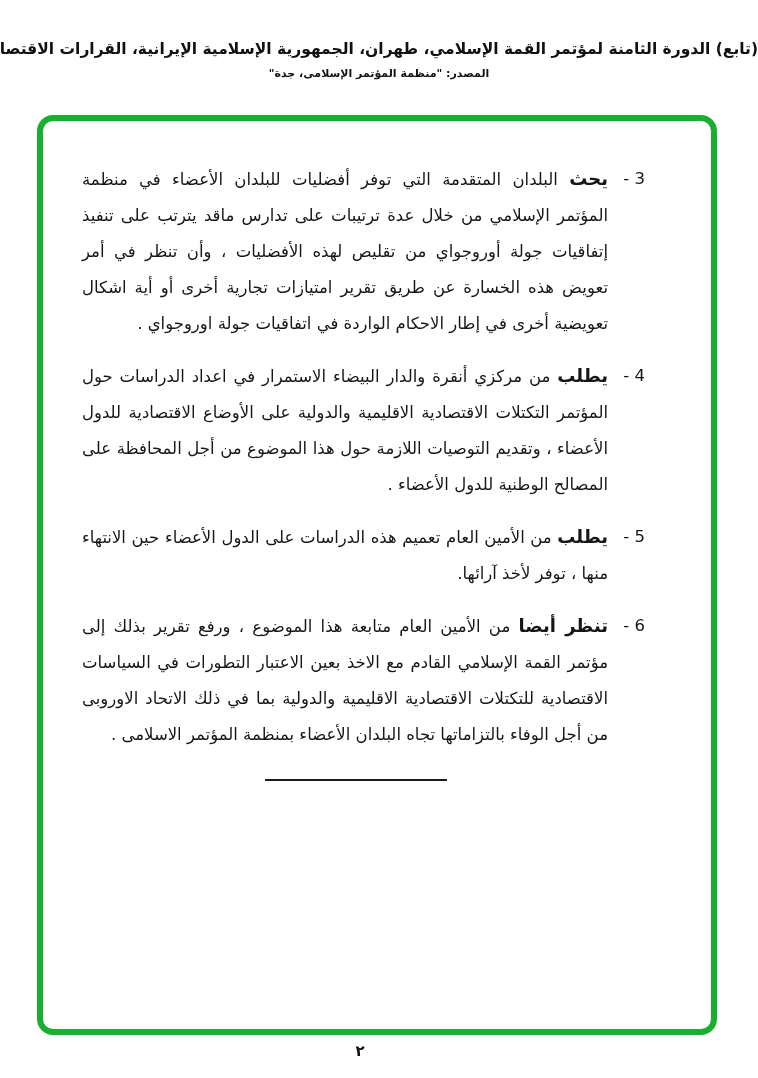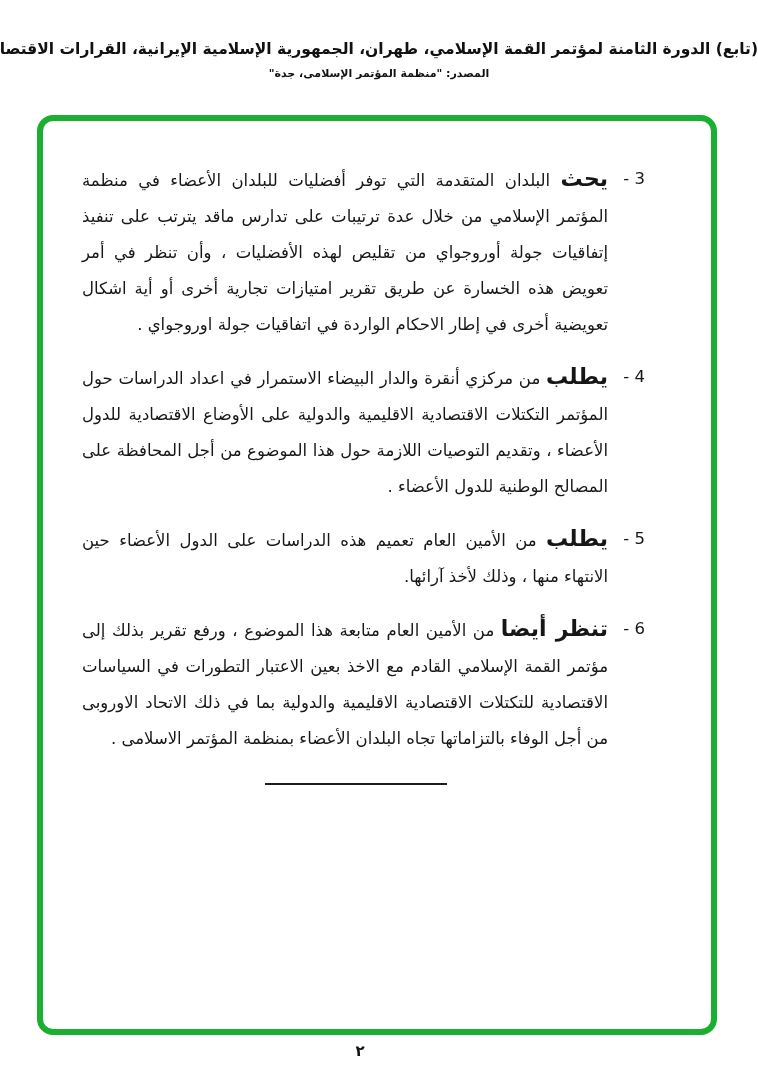--- a/index.html
+++ b/index.html
@@ -78,21 +78,21 @@
     white-space: nowrap;
   }
   .item-text {
     flex: 1 1 auto;
     margin: 0;
     direction: rtl;
     text-align: justify;
   }
   .lead {
     font-weight: 700;
-    font-size: 22px;
+    font-size: 18px;
   }
 
   .divider {
     width: 182px;
     height: 0;
     border-top: 2px solid #1c1c1c;
     margin: 26px auto 0;
     position: relative;
     left: -8px;
   }
@@ -127,21 +127,21 @@
     <p class="item-text"><b class="lead">يحث</b><span> البلدان المتقدمة التي توفر أفضليات للبلدان الأعضاء في منظمة المؤتمر الإسلامي من خلال عدة ترتيبات على تدارس ماقد يترتب على تنفيذ إتفاقيات جولة أوروجواي من تقليص لهذه الأفضليات ، وأن تنظر في أمر تعويض هذه الخسارة عن طريق تقرير امتيازات تجارية أخرى أو أية اشكال تعويضية أخرى في إطار الاحكام الواردة في اتفاقيات جولة اوروجواي .</span></p>
   </li>
 
   <li class="item">
     <span class="marker">4 -</span>
     <p class="item-text"><b class="lead">يطلب</b><span> من مركزي أنقرة والدار البيضاء الاستمرار في اعداد الدراسات حول المؤتمر التكتلات الاقتصادية الاقليمية والدولية على الأوضاع الاقتصادية للدول الأعضاء ، وتقديم التوصيات اللازمة حول هذا الموضوع من أجل المحافظة على المصالح الوطنية للدول الأعضاء .</span></p>
   </li>
 
   <li class="item">
     <span class="marker">5 -</span>
-    <p class="item-text"><b class="lead">يطلب</b><span> من الأمين العام تعميم هذه الدراسات على الدول الأعضاء حين الانتهاء منها ، وذلك لأخذ آرائها.</span></p>
+    <p class="item-text"><b class="lead">يطلب</b><span> من الأمين العام تعميم هذه الدراسات على الدول الأعضاء حين الانتهاء منها ، توفر لأخذ آرائها.</span></p>
   </li>
 
   <li class="item">
     <span class="marker">6 -</span>
     <p class="item-text"><b class="lead">تنظر أيضا</b><span> من الأمين العام متابعة هذا الموضوع ، ورفع تقرير بذلك إلى مؤتمر القمة الإسلامي القادم مع الاخذ بعين الاعتبار التطورات في السياسات الاقتصادية للتكتلات الاقتصادية الاقليمية والدولية بما في ذلك الاتحاد الاوروبى من أجل الوفاء بالتزاماتها تجاه البلدان الأعضاء بمنظمة المؤتمر الاسلامى .</span></p>
   </li>
 </ol>
       <div class="divider"></div>
     </div>
   </div>

